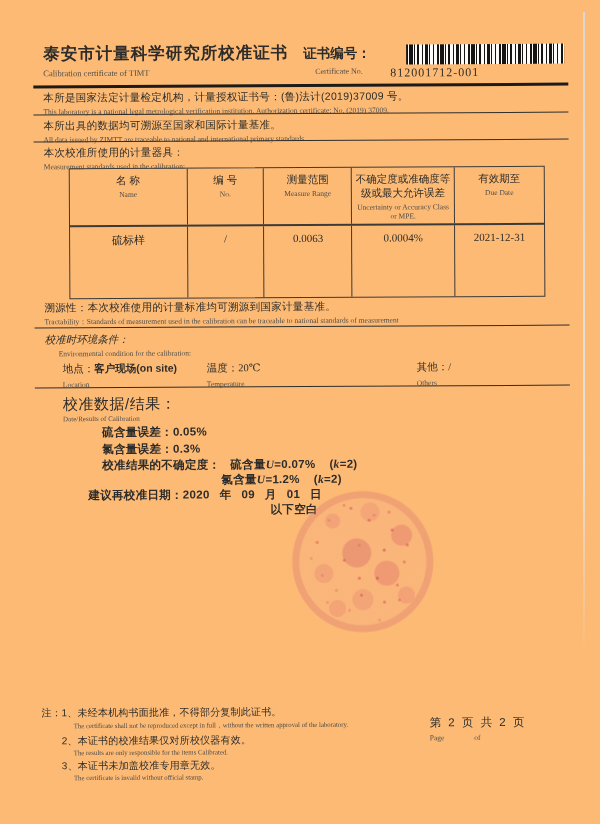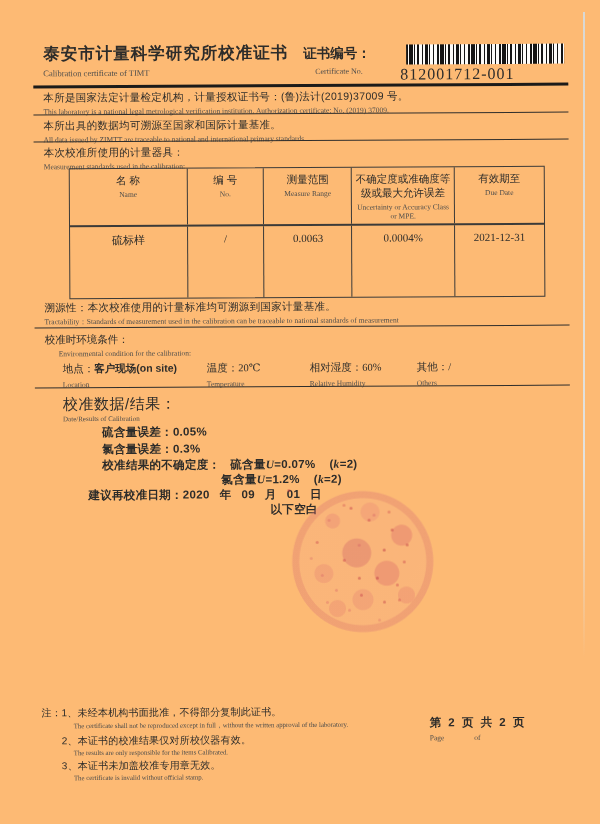--- a/index.html
+++ b/index.html
@@ -21,38 +21,38 @@
   .title-cn{font-size:16.5px;font-weight:bold;letter-spacing:1px;}
   .title-en{font-size:8.5px;margin-top:3px;}
   .certno-label{font-size:13.5px;font-weight:bold;}
   .certno-en{font-size:8px;}
   .barcode{position:absolute;left:408px;top:45px;width:158px;height:20px;
     background:repeating-linear-gradient(90deg,
       #141414 0 1.5px,#fcfbf9 1.5px 3px,
       #141414 3px 6.5px,#fcfbf9 6.5px 7.5px,
       #141414 7.5px 8.5px,#fcfbf9 8.5px 11px,
       #141414 11px 12.5px,#fcfbf9 12.5px 15.5px);}
-  .barcode-num{position:absolute;left:402px;top:66px;font-size:16px;letter-spacing:1px;}
+  .barcode-num{position:absolute;left:392px;top:66px;font-size:12px;letter-spacing:1px;}
   
   .stmt-cn{font-size:10.5px;letter-spacing:.3px;}
   .stmt-en{font-size:7.5px;margin-top:1.5px;}
   
   .std-table{position:absolute;left:70px;top:167px;width:476px;
     border:1.7px solid #3c3b39;box-sizing:border-box;background:transparent;}
   .std-head{display:flex;border-bottom:2px solid #3c3b39;}
   .std-row{display:flex;height:71px;}
   .std-col,.std-cell{box-sizing:border-box;border-right:1px solid #3c3b39;
     text-align:center;padding:5px 2px 3px;}
   .std-col:last-child,.std-cell:last-child{border-right:none;}
   .w1{width:24.8%;}.w2{width:16.2%;}.w3{width:18.6%;}.w4{width:21.6%;}.w5{width:18.8%;}
   .col-cn{font-size:10.5px;font-family:"Liberation Sans","DejaVu Sans",sans-serif;}
   .col-en{font-size:7.5px;color:#4e4d4b;margin-top:2px;}
   .std-cell{font-size:11px;padding-top:6px;}
   
-  .sec-h-cn{font-size:10.5px;font-family:"Liberation Sans","DejaVu Sans",sans-serif;}
+  .sec-h-cn{font-size:10.5px;font-family:"Liberation Sans","DejaVu Sans",sans-serif;font-style:italic;}
   .sec-h-en{font-size:7.5px;margin-top:1.5px;color:#4e4d4b;margin-left:14px;}
   .env-field{position:absolute;}
   .env-lbl{font-size:10.5px;font-family:"Liberation Sans","DejaVu Sans",sans-serif;}
   .env-val{font-size:10.5px;}
   .env-val.bold{font-weight:bold;font-family:"Liberation Sans","DejaVu Sans",sans-serif;}
   .env-en{font-size:7.5px;color:#4e4d4b;margin-top:4px;}
   
   .res-h{font-size:15px;font-weight:normal;letter-spacing:.5px;}
   .res-h-en{font-size:7px;color:#4e4d4b;margin-top:1px;font-weight:normal;
     font-family:"Liberation Serif","DejaVu Serif",serif;}
@@ -89,21 +89,21 @@
       95px 112px 0 rgba(180,40,60,.36), 60px 120px 0 rgba(210,90,100,.30),
       80px 30px 0 rgba(195,55,70,.42), 22px 68px 0 rgba(210,90,100,.28),
       118px 55px 0 rgba(180,40,60,.38), 100px 22px 0 rgba(195,55,70,.34),
       38px 112px 0 rgba(210,90,100,.30), 110px 110px 0 rgba(195,55,70,.32),
       90px 130px 0 rgba(210,90,100,.28), 55px 15px 0 rgba(195,55,70,.30),
       70px 88px 0 rgba(180,40,60,.40);}
   
   .note-lbl{font-size:10px;font-family:"Liberation Sans","DejaVu Sans",sans-serif;}
   .note-cn{font-size:10px;font-family:"Liberation Sans","DejaVu Sans",sans-serif;letter-spacing:.2px;}
   .note-en{font-size:6.8px;color:#4e4d4b;margin:1px 0 3px 12px;}
-  .pagination-cn{font-size:11.5px;font-weight:bold;letter-spacing:2px;
+  .pagination-cn{font-size:11.5px;font-weight:normal;letter-spacing:2px;
     font-family:"Liberation Sans","DejaVu Sans",sans-serif;white-space:pre;}
   .pagination-en{font-size:7.5px;color:#4e4d4b;margin-top:3px;}
   .pagination-en .of{margin-left:28px;}
   .ws{white-space:pre;}
 </style>
 </head>
 <body>
 
 <div class="page">
  <div class="sheet">
@@ -179,24 +179,20 @@
     <div class="sec-h-cn">校准时环境条件：</div>
     <div class="sec-h-en en">Environmental condition for the calibration:</div>
   </div>
   <div class="env-field" style="left:63px;top:357px;">
     <span class="env-lbl">地点：</span><span class="env-val bold">客户现场(on site)</span>
     <div class="env-en">Location</div>
   </div>
   <div class="env-field" style="left:207px;top:357px;">
     <span class="env-lbl">温度：</span><span class="env-val">20℃</span>
     <div class="env-en">Temperature</div>
-  </div>
-  <div class="env-field" style="left:310px;top:357px;">
-    <span class="env-lbl">相对湿度：</span><span class="env-val">60%</span>
-    <div class="env-en">Relative Humidity</div>
   </div>
   <div class="env-field" style="left:417px;top:357px;">
     <span class="env-lbl">其他：</span><span class="env-val">/</span>
     <div class="env-en">Others</div>
   </div>
   <div class="rule" style="top:386px;"></div>
 
   <div class="abs" style="left:63px;top:394px;">
     <div class="res-h cn">校准数据/结果：</div>
     <div class="res-h-en en">Date/Results of Calibration</div>

